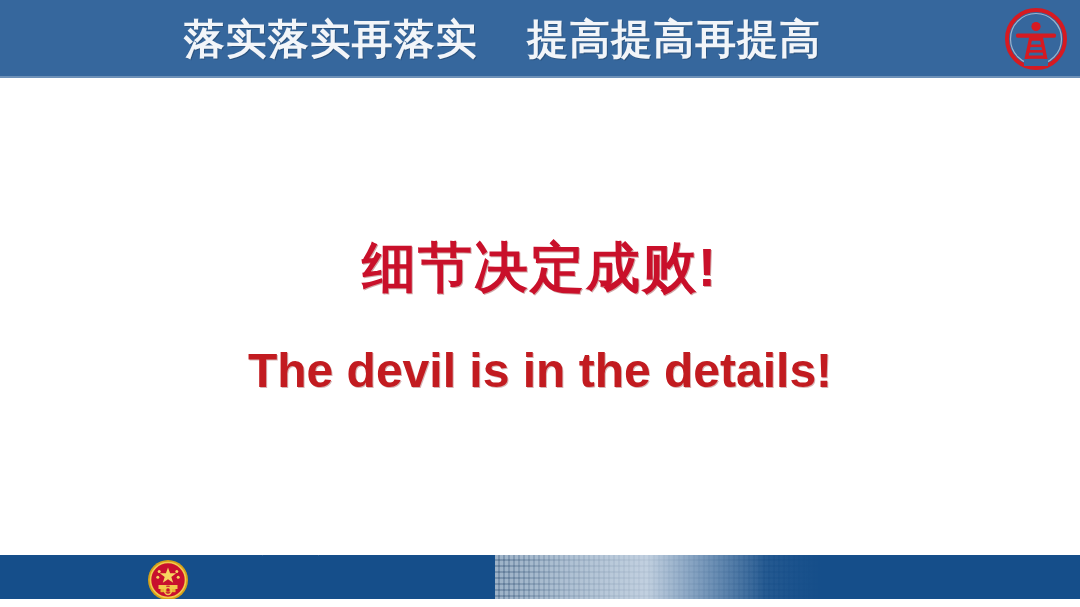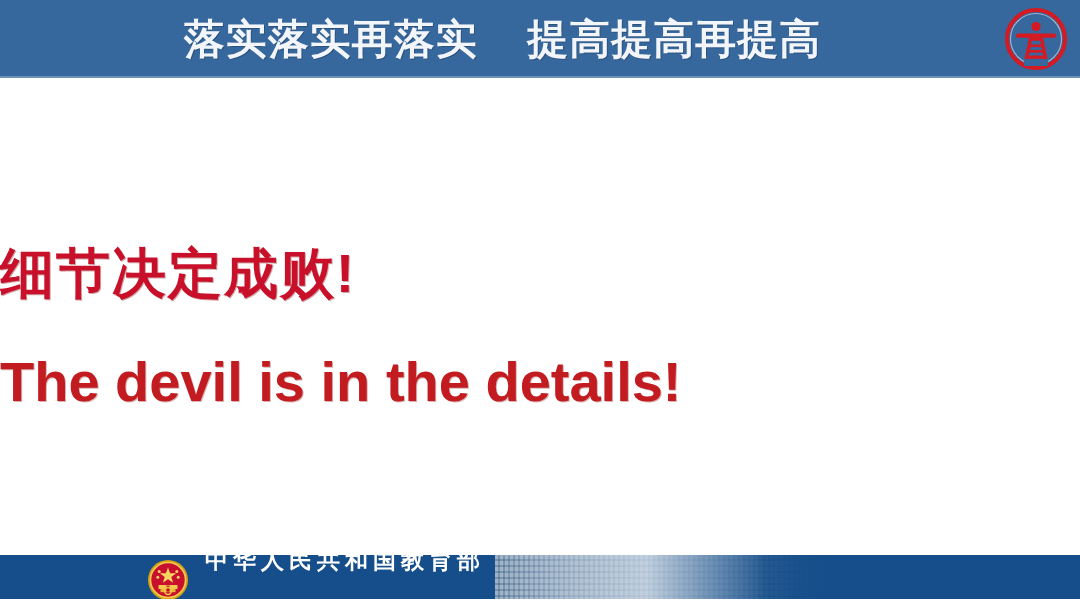--- a/index.html
+++ b/index.html
@@ -72,35 +72,36 @@
     position: absolute;
     left: 0;
     top: 78px;
     width: 1080px;
     height: 477px;
     background: #ffffff;
   }
   .headline-block {
     position: absolute;
     left: 0;
-    top: 164px;
-    width: 1080px;
+    top: 158px;
+    width: 1080px;
+    text-align: center;
   }
   .headline-cn {
     color: #c9102a;
     font-size: 54px;
     font-weight: bold;
     letter-spacing: 2px;
     line-height: 1.15;
     text-shadow: 1px 1px 0 rgba(120,0,0,0.35);
     margin: 0;
   }
   .headline-en {
     color: #c21b20;
-    font-size: 56px;
+    font-size: 48px;
     font-weight: bold;
     letter-spacing: 0px;
     line-height: 1.2;
     margin: 44px 0 0 0;
     text-shadow: 1px 1px 0 rgba(120,0,0,0.30);
   }
 
   
   .footer-band {
     position: absolute;
@@ -144,21 +145,21 @@
   .footer-emblem {
     position: absolute;
     left: 146px;
     top: 558px;
     width: 44px;
     height: 44px;
   }
   .footer-text-block {
     position: absolute;
     left: 205px;
-    top: 547px;
+    top: 530px;
     width: 330px;
   }
   .footer-cn {
     color: #ffffff;
     font-size: 23px;
     font-weight: bold;
     letter-spacing: 5px;
     line-height: 1.15;
     white-space: nowrap;
     font-family: "DejaVu Sans", "Liberation Sans", sans-serif;

